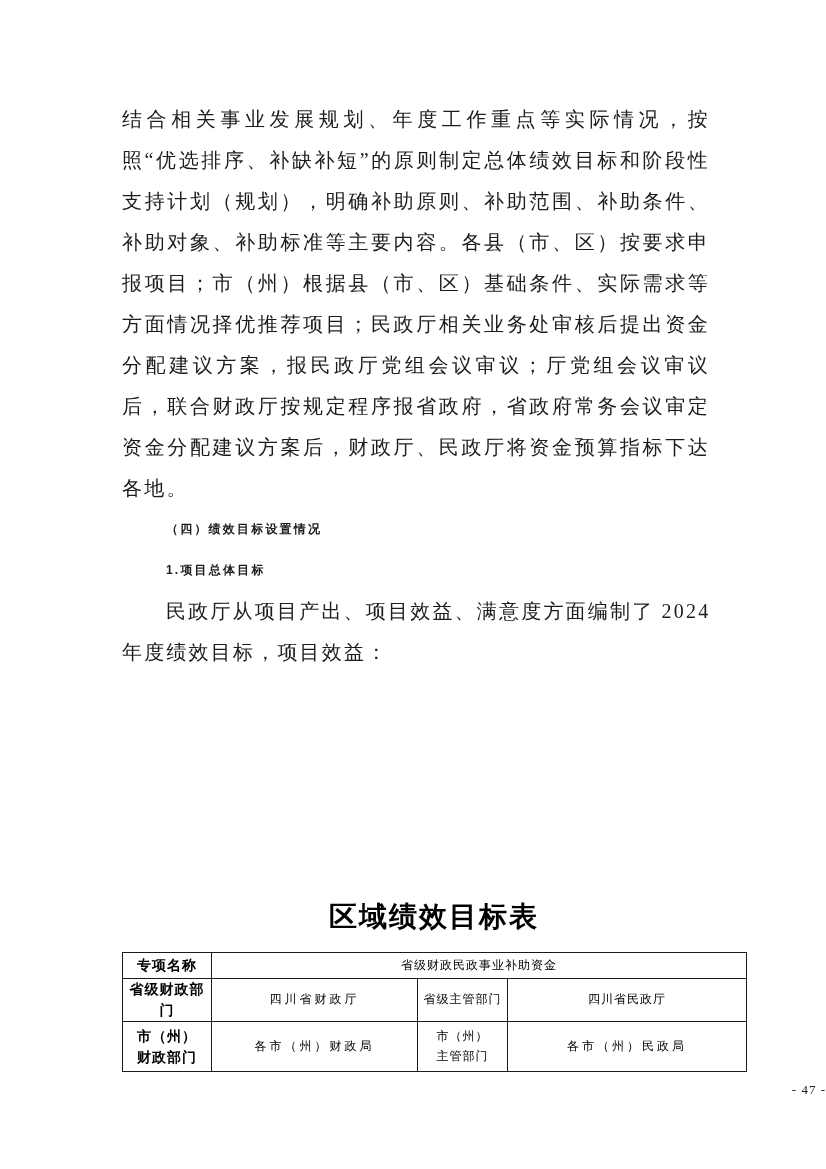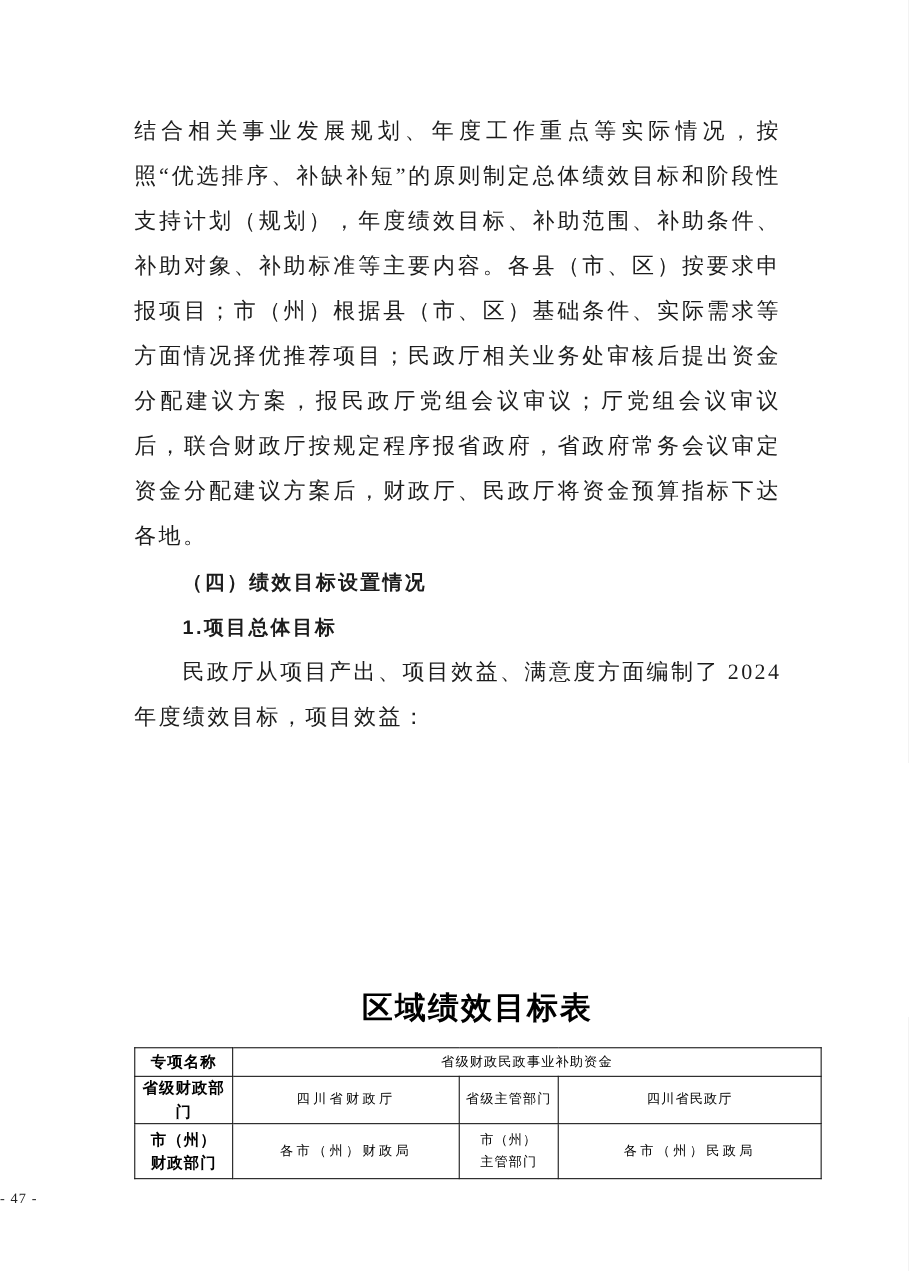--- a/index.html
+++ b/index.html
@@ -22,21 +22,21 @@
     margin: 0;
     font-size: 20px;
     line-height: 41px;
     letter-spacing: 2.2px;
     text-align: justify;
     font-family: "Liberation Serif", "DejaVu Serif", serif;
   }
   .indent { text-indent: 44px; }
   .heading {
     margin: 0;
-    font-size: 18px;
+    font-size: 12px;
     line-height: 41px;
     letter-spacing: 2.2px;
     font-weight: bold;
     text-indent: 44px;
     font-family: "Liberation Sans", "DejaVu Sans", sans-serif;
   }
   .p3 .line { display: block; white-space: nowrap; }
   .p3 .line1 { text-indent: 44px; }
 
   .table-block {
@@ -86,34 +86,34 @@
   td.vcell.tight { letter-spacing: 1px; }
   tr.row-1 { height: 26px; }
   tr.row-2 { height: 29px; }
   tr.row-3 { height: 50px; }
 
   .footer {
     position: absolute;
     top: 1082px;
     left: 0;
     width: 826px;
-    text-align: left;
+    text-align: right;
     font-size: 13px;
     letter-spacing: 1px;
     color: #222;
     font-family: "Liberation Serif", "DejaVu Serif", serif;
   }
 </style>
 </head>
 <body>
 
 <div class="page">
 
   <div class="doc">
-    <p class="para">结合相关事业发展规划、年度工作重点等实际情况，按照“优选排序、补缺补短”的原则制定总体绩效目标和阶段性支持计划（规划），年度绩效目标、补助范围、补助条件、补助对象、补助标准等主要内容。各县（市、区）按要求申报项目；市（州）根据县（市、区）基础条件、实际需求等方面情况择优推荐项目；民政厅相关业务处审核后提出资金分配建议方案，报民政厅党组会议审议；厅党组会议审议后，联合财政厅按规定程序报省政府，省政府常务会议审定资金分配建议方案后，财政厅、民政厅将资金预算指标下达各地。</p>
+    <p class="para">结合相关事业发展规划、年度工作重点等实际情况，按照“优选排序、补缺补短”的原则制定总体绩效目标和阶段性支持计划（规划），明确补助原则、补助范围、补助条件、补助对象、补助标准等主要内容。各县（市、区）按要求申报项目；市（州）根据县（市、区）基础条件、实际需求等方面情况择优推荐项目；民政厅相关业务处审核后提出资金分配建议方案，报民政厅党组会议审议；厅党组会议审议后，联合财政厅按规定程序报省政府，省政府常务会议审定资金分配建议方案后，财政厅、民政厅将资金预算指标下达各地。</p>
 
     <p class="heading">（四）绩效目标设置情况</p>
 
     <p class="heading">1.项目总体目标</p>
 
 
 
     <p class="para p3">
         <span class="line line1">民政厅从项目产出、项目效益、满意度方面编制了 2024</span>
         <span class="line">年度绩效目标，项目效益：</span>

